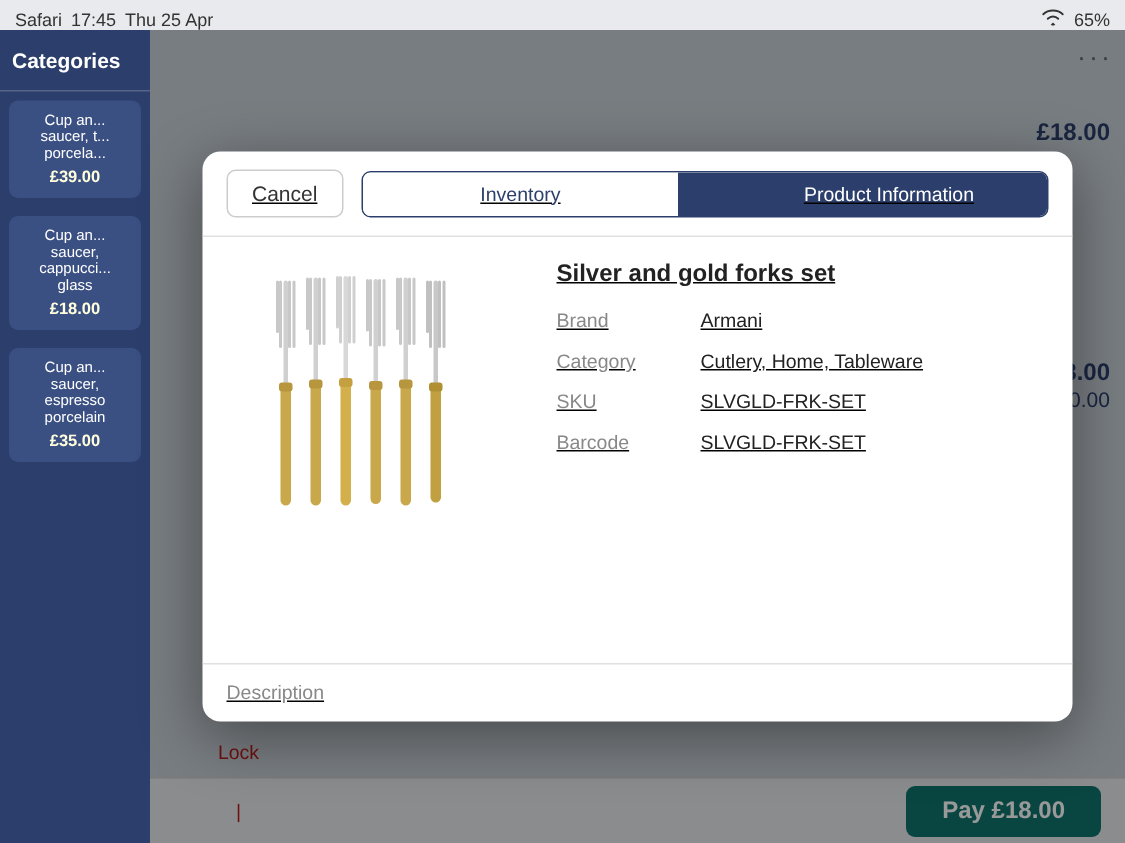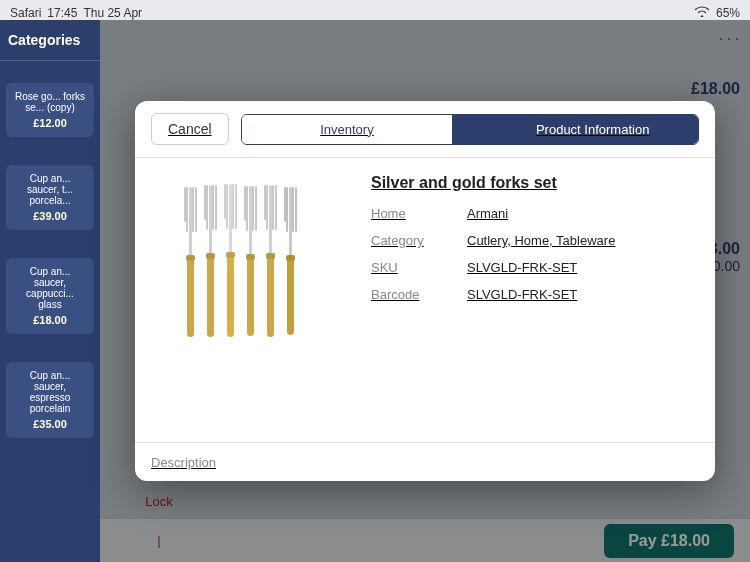--- a/index.html
+++ b/index.html
@@ -36,21 +36,20 @@
       display: flex;
     }
 
     
     .sidebar {
       width: 100px;
       background: #2c3e6b;
       height: 100%;
       display: flex;
       flex-direction: column;
-      gap: 16px;
     }
     .sidebar-header {
       padding: 12px 8px;
       color: #fff;
       font-size: 14px;
       font-weight: 600;
       border-bottom: 1px solid rgba(255,255,255,0.2);
     }
     .sidebar-product {
       background: #3a4f82;
@@ -256,24 +255,20 @@
       </svg>
     </span>
     <span>65%</span>
   </div>
 </div>
 
 <div class="app-bg">
 
   <div class="sidebar">
     <div class="sidebar-header">Categories</div>
-    <div class="sidebar-product">
-      <div>Rose go... forks se... (copy)</div>
-      <div class="price">£12.00</div>
-    </div>
     <div class="sidebar-product">
       <div>Cup an... saucer, t... porcela...</div>
       <div class="price">£39.00</div>
     </div>
     <div class="sidebar-product">
       <div>Cup an... saucer, cappucci... glass</div>
       <div class="price">£18.00</div>
     </div>
     <div class="sidebar-product">
       <div>Cup an... saucer, espresso porcelain</div>
@@ -392,21 +387,21 @@
                 <rect x="6" y="70" width="7" height="78" rx="3.5" fill="#c0a040"></rect>
                 <rect x="5" y="68" width="9" height="6" rx="2" fill="#b09030"></rect>
               </g>
             </svg>
           </div>
 
           <div class="product-details">
             <div class="product-title">Silver and gold forks set</div>
 
             <div class="detail-row">
-              <span class="detail-label">Home</span>
+              <span class="detail-label">Brand</span>
               <span class="detail-value">Armani</span>
             </div>
             <div class="detail-row">
               <span class="detail-label">Category</span>
               <span class="detail-value">Cutlery, Home, Tableware</span>
             </div>
             <div class="detail-row">
               <span class="detail-label">SKU</span>
               <span class="detail-value">SLVGLD-FRK-SET</span>
             </div>

